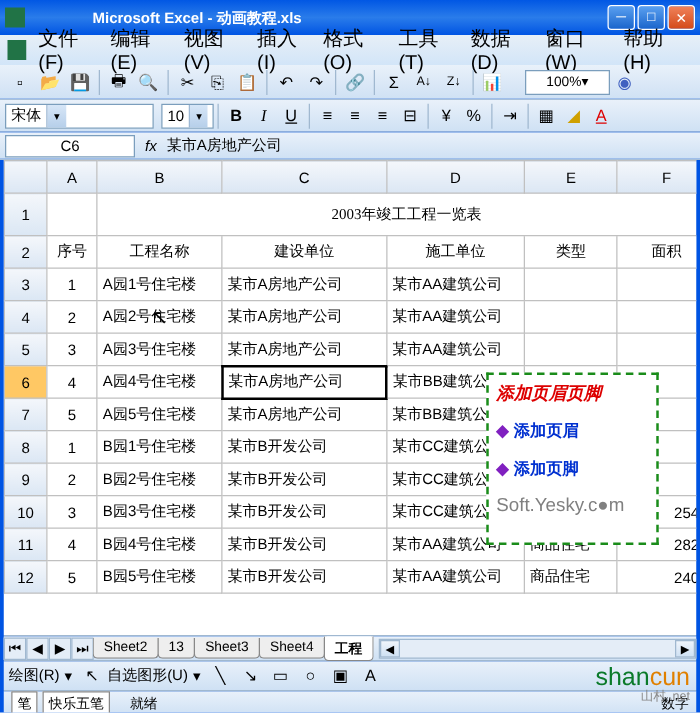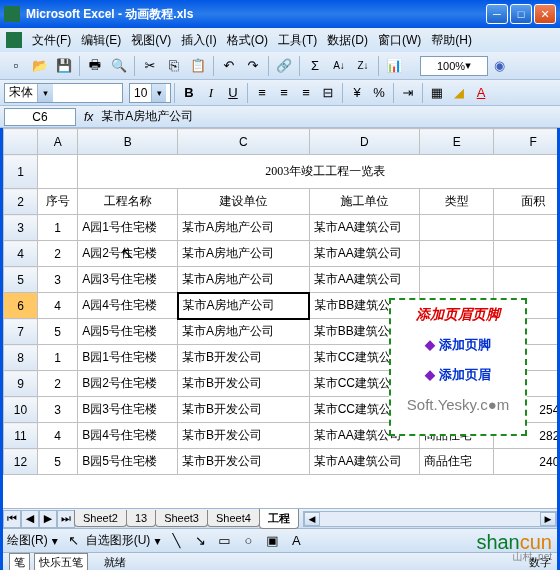--- a/index.html
+++ b/index.html
@@ -1,57 +1,57 @@
 <!DOCTYPE html>
 <html><head>
 <meta charset="utf-8">
 <style>
 * { margin: 0; padding: 0; box-sizing: border-box; font-family: "宋体", SimSun, Arial, sans-serif; }
 body { background: #0054E3; width: 560px; height: 570px; overflow: hidden; position: relative; }
 .titlebar { background: linear-gradient(#0157e4,#2a7cea,#0054e3); height: 28px; display: flex; align-items: center; padding: 0 4px; color: #fff; }
 .titlebar .icon { width: 16px; height: 16px; background: #217346; margin-right: 6px; display: inline-block; }
-.titlebar .title { font-size: 12px; font-weight: bold; flex: 1; }
+.titlebar .title { font-size: 12px; font-weight: bold; flex: 1; margin-left: 48px; }
 .winbtns { display: flex; gap: 2px; }
 .winbtn { width: 22px; height: 20px; background: linear-gradient(#5aa0f0,#1a65cc); border: 1px solid #fff; border-radius: 3px; display: flex; align-items: center; justify-content: center; color: #fff; font-size: 11px; }
 .winbtn.close { background: linear-gradient(#f0825a,#d44a1a); }
-.menubar { background: linear-gradient(#e7eff7,#d2e5f8); height: 24px; display: flex; align-items: center; padding: 0 6px; font-size: 12px; color: #000; }
+.menubar { background: linear-gradient(#e7eff7,#d2e5f8); height: 24px; display: flex; align-items: center; padding: 0 6px; font-size: 16px; color: #000; }
 .menubar .sysicon { width: 16px; height: 16px; background: #217346; margin-right: 6px; }
 .menubar .mitem { padding: 2px 4px; margin-right: 2px; }
 .toolbar { background: linear-gradient(#e9f1fa,#cfe1f4); height: 28px; display: flex; align-items: center; padding: 0 4px; border-bottom: 1px solid #a8c0da; }
 .tbtn { width: 22px; height: 22px; margin: 0 1px; display: flex; align-items: center; justify-content: center; font-size: 13px; border: 1px solid transparent; border-radius: 2px; }
 .sep { width: 1px; height: 20px; background: #a0b8d0; margin: 0 3px; }
 .fmtbar { background: linear-gradient(#e9f1fa,#cfe1f4); height: 26px; display: flex; align-items: center; padding: 0 4px; border-bottom: 1px solid #a8c0da; }
 .combo { background: #fff; border: 1px solid #7b9ebd; height: 20px; display: flex; align-items: center; padding: 0 4px; font-size: 12px; }
 .combo .arrow { width: 16px; height: 18px; background: linear-gradient(#d7e6f7,#b6cfea); margin-left: 4px; display: flex; align-items: center; justify-content: center; font-size: 9px; border-left: 1px solid #9db8d4; }
 .fontbox { width: 119px; }
 .sizebox { width: 42px; margin-left: 6px; }
 .fbar2 { display: flex; align-items: center; }
 .fbtn { width: 22px; height: 22px; display: flex; align-items: center; justify-content: center; font-size: 13px; }
 .bold { font-weight: bold; }
 .italic { font-style: italic; font-family: serif; }
 .uline { text-decoration: underline; }
 .frmlbar { background: linear-gradient(#e9f1fa,#cfe1f4); height: 22px; display: flex; align-items: center; padding: 0 4px; border-bottom: 1px solid #a8c0da; font-size: 12px; }
-.namebox { width: 72px; background: #fff; border: 1px solid #7b9ebd; height: 18px; padding: 0 20px; display: flex; align-items: center; justify-content: center; }
+.namebox { width: 104px; background: #fff; border: 1px solid #7b9ebd; height: 18px; padding: 0 20px; display: flex; align-items: center; justify-content: center; }
 .fx { margin: 14px 8px; font-style: italic; }
 .frml { flex: 1; }
 .gridwrap { background: #fff; position: relative; height: 380px; overflow: hidden; border-right: 3px solid #0054e3; border-left: 3px solid #0054e3; }
 table.grid { border-collapse: collapse; width: 570px; }
 .grid th, .grid td { border: 1px solid #c0c0c0; font-size: 12px; padding: 0; height: 26px; }
 .grid th { background: linear-gradient(#f4f7fb,#dbe7f4); font-weight: normal; }
 .rowhdr { width: 32px; text-align: center; background: linear-gradient(#f4f7fb,#dbe7f4); }
 .rowhdr.sel { background: #ffc864; }
 .ch { text-align: center; }
 .cA { width: 38px; } .cB { width: 94px; } .cC { width: 124px; } .cD { width: 104px; } .cE { width: 70px; } .cF { width: 74px; }
 .titlecell { font-size: 22px; font-family: "楷体", KaiTi, serif; text-align: center; }
 .hdr { background: #fff; text-align: center; }
 td.dat { padding: 0 4px; }
 td.num { text-align: center; }
 td.rnum { text-align: right; padding-right: 6px; }
 .selcell { border: 2px solid #000 !important; padding: 0 3px; }
-.popup { position: absolute; right: 30px; top: 170px; width: 138px; height: 138px; border: 2px dashed #1a8c1a; background: #fff; padding: 6px; font-size: 13px; z-index: 10; text-align: center; }
+.popup { position: absolute; right: 30px; top: 170px; width: 138px; height: 138px; border: 2px dashed #1a8c1a; background: #fff; padding: 6px; font-size: 13px; z-index: 10; }
 .popup .ptitle { color: #d00; font-weight: bold; font-size: 14px; font-style: italic; margin-bottom: 12px; }
 .popup .pitem { color: #0030d0; font-weight: bold; margin: 12px 0; }
 .popup .diamond { color: #8020c0; margin-right: 4px; }
 .popup .wm { color: #808080; font-size: 15px; margin-top: 12px; }
 .sheetbar { background: linear-gradient(#e9f1fa,#cfe1f4); height: 20px; display: flex; align-items: center; font-size: 11px; border-top: 1px solid #a0b8d0; margin: 0 3px; }
 .navbtns { display: flex; }
 .navbtn { width: 18px; height: 18px; border: 1px solid #a0b8d0; display: flex; align-items: center; justify-content: center; background: #e4edf7; }
 .tab { padding: 2px 8px; border: 1px solid #888; border-top: none; background: #eee; border-radius: 0 0 4px 4px; margin-left: -1px; }
 .tab.active { background: #fff; font-weight: bold; }
 .hscroll { flex: 1; height: 16px; background: #e4edf7; border: 1px solid #a0b8d0; margin-left: 4px; display: flex; }
@@ -280,22 +280,22 @@
     <td class="dat ">某市B开发公司</td>
     <td class="dat">某市AA建筑公司</td>
     <td class="dat">商品住宅</td>
     <td class="rnum">2404</td>
         </tr>
       </tbody>
   </table>
 
   <div class="popup">
     <div class="ptitle">添加页眉页脚</div>
+    <div class="pitem"><span class="diamond">◆</span><span>添加页眉</span></div>
     <div class="pitem"><span class="diamond">◆</span><span>添加页脚</span></div>
-    <div class="pitem"><span class="diamond">◆</span><span>添加页眉</span></div>
     <div class="wm">Soft.Yesky.c●m</div>
   </div>
 </div>
 
 <div class="sheetbar">
   <div class="navbtns">
     <div class="navbtn">⏮</div>
     <div class="navbtn">◀</div>
     <div class="navbtn">▶</div>
     <div class="navbtn">⏭</div>

